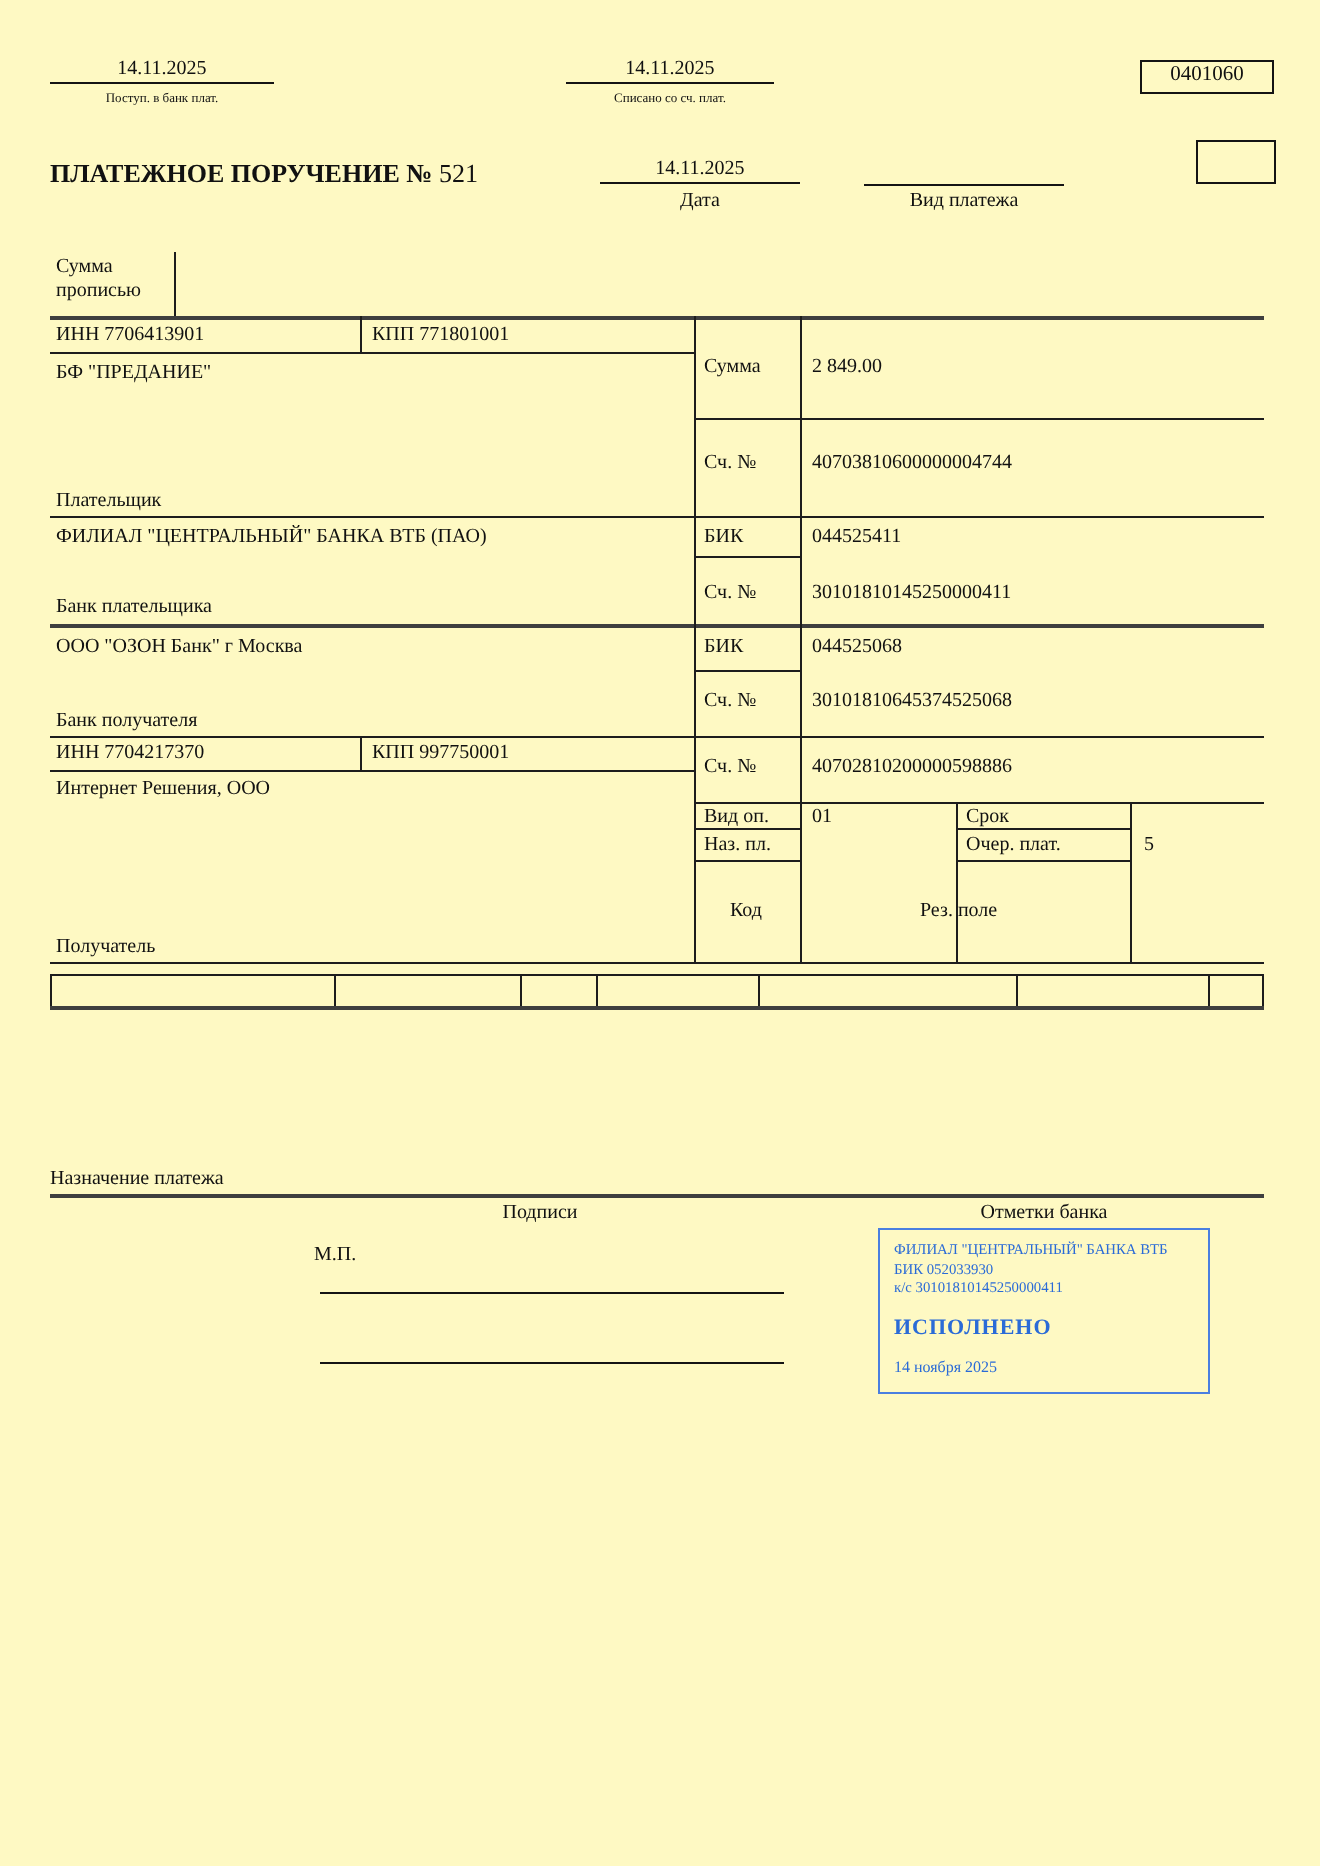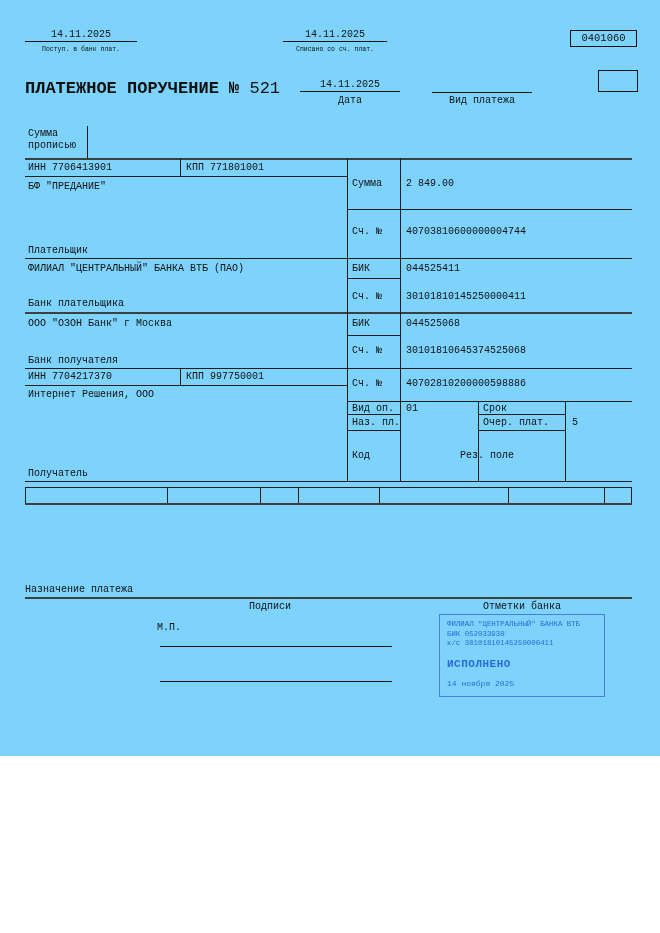--- a/index.html
+++ b/index.html
@@ -1,28 +1,28 @@
 <!DOCTYPE html>
 <html><head>
 <meta charset="utf-8">
 <style>
   html,body{margin:0;padding:0;background:#fff;}
-  .page{position:relative;width:660px;height:756px;background:#7dd3fc;
-        font-family:Liberation Mono, monospace;color:#111;overflow:hidden;}
+  .page{position:relative;width:660px;height:933px;background:#fef9c3;
+        font-family:Liberation Serif, serif;color:#111;overflow:hidden;}
   .abs{position:absolute;}
   .t{font-size:10px;line-height:12px;white-space:nowrap;}
   .tc{text-align:center;}
   .small{font-size:6.5px;line-height:8px;}
   .bold{font-weight:bold;}
   .hl{position:absolute;background:#1d1d1d;height:1px;}
   .hl2{position:absolute;background:#3f3f3f;height:2px;}
   .vl{position:absolute;background:#1d1d1d;width:1px;}
   .ubox{border-bottom:1.5px solid #141414;}
   .box{position:absolute;border:1.5px solid #141414;box-sizing:border-box;}
-  .title{font-size:17px;}
+  .title{font-size:13px;}
   .stamp{position:absolute;left:439px;top:614px;width:166px;height:83px;
          border:1.5px solid #4a7fe0;box-sizing:border-box;padding:5px 7px;
          color:#2a6bd7;}
   .stamp .ln{font-size:7.4px;line-height:9.5px;white-space:nowrap;}
   .stamp .status{font-size:11px;font-weight:bold;margin-top:9px;letter-spacing:.5px;}
   .stamp .sdate{font-size:8px;margin-top:9px;}
 </style>
 </head>
 <body>
 
@@ -116,21 +116,21 @@
 
   <div class="abs t" style="left:352px;top:378px;">Сч. №</div>
   <div class="abs t" style="left:406px;top:378px;">40702810200000598886</div>
 
   <div class="abs t" style="left:352px;top:403px;">Вид оп.</div>
   <div class="abs t" style="left:406px;top:403px;">01</div>
   <div class="abs t" style="left:483px;top:403px;">Срок</div>
   <div class="abs t" style="left:352px;top:417px;">Наз. пл.</div>
   <div class="abs t" style="left:483px;top:417px;">Очер. плат.</div>
   <div class="abs t" style="left:572px;top:417px;">5</div>
-  <div class="abs t" style="left:352px;top:450px;">Код</div>
+  <div class="abs t" style="left:365px;top:450px;">Код</div>
   <div class="abs t" style="left:460px;top:450px;">Рез. поле</div>
 
   <div class="abs t" style="left:25px;top:584px;">Назначение платежа</div>
   <div class="hl2" style="left:25px;top:597px;width:607px;"></div>
 
   <div class="abs tc t" style="left:220px;top:601px;width:100px;">Подписи</div>
   <div class="abs tc t" style="left:460px;top:601px;width:124px;">Отметки банка</div>
   <div class="abs t" style="left:157px;top:622px;">М.П.</div>
 
   <div class="abs" style="left:160px;top:646px;width:232px;border-bottom:1.5px solid #141414;"></div>

